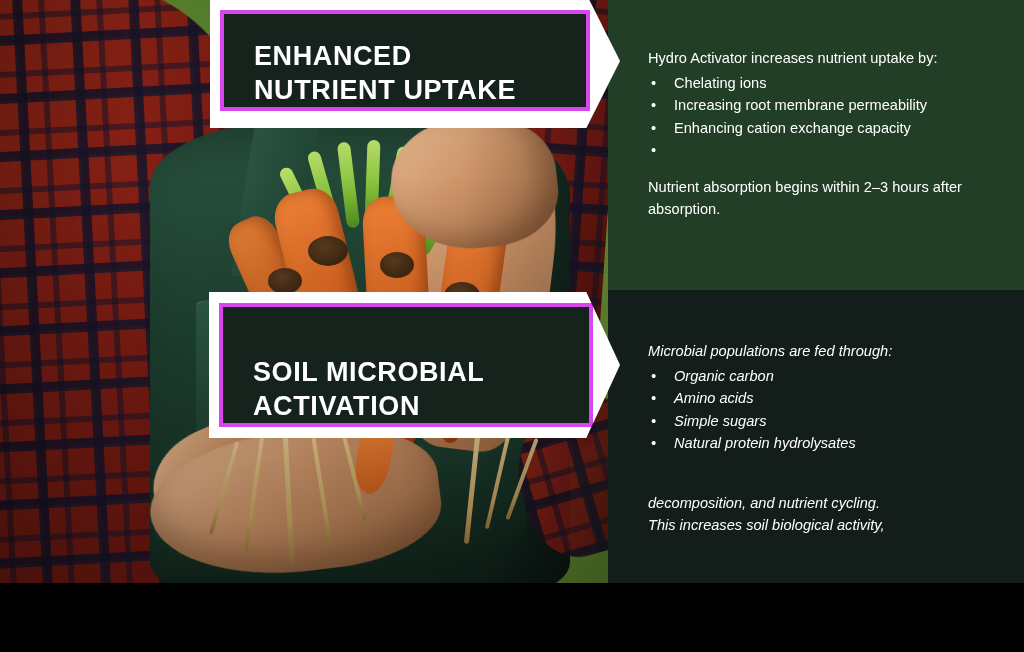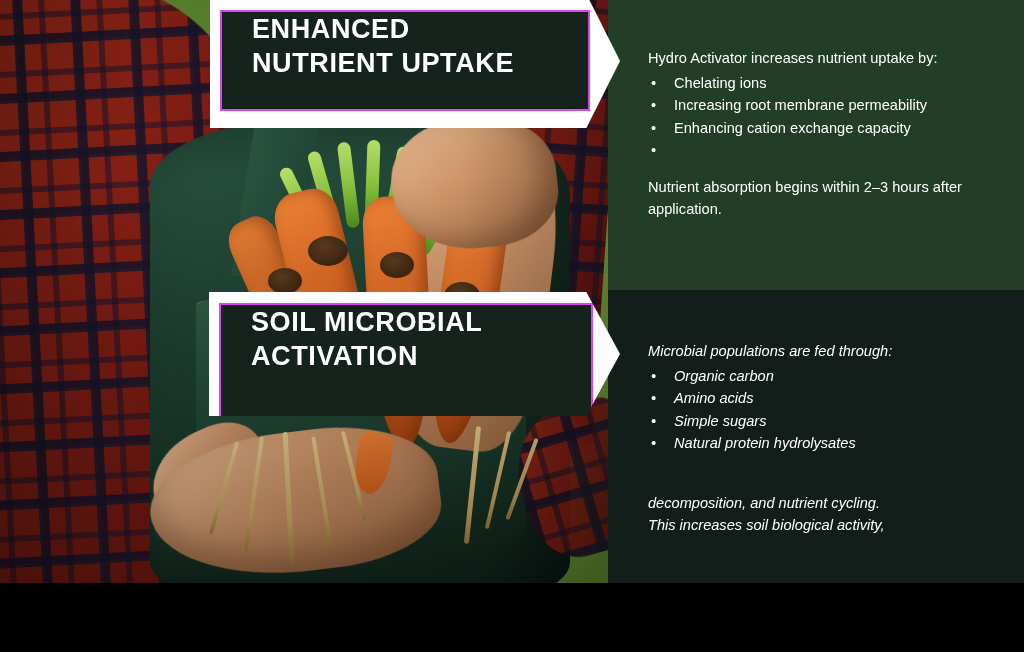--- a/index.html
+++ b/index.html
@@ -212,28 +212,28 @@
   .banner {
     position:absolute;
     background:#ffffff;
     display:flex;
     align-items:center;
     -webkit-clip-path:polygon(0 0, 91.8% 0, 100% 50%, 91.8% 100%, 0 100%);
     clip-path:polygon(0 0, 91.8% 0, 100% 50%, 91.8% 100%, 0 100%);
     filter:drop-shadow(2px 3px 4px rgba(0,0,0,.35));
   }
   .banner-1 { left:210px; top:-6px;  width:410px; height:134px; }
-  .banner-2 { left:209px; top:292px; width:411px; height:124px; }
+  .banner-2 { left:209px; top:292px; width:411px; height:146px; }
 
   .banner-inner {
     position:absolute;
     background:#16231D;
     display:flex;
-    align-items:flex-start;
-    border:2px solid #d946ef;
+    align-items:flex-end;
+    border:4px solid #d946ef;
   }
   .banner-1 .banner-inner { left:10px; top:16px;  width:370px; height:101px; }
   .banner-2 .banner-inner { left:10px; top:11px;  width:374px; height:124px; }
 
   .banner-title {
     color:#ffffff;
     font-weight:bold;
     font-size:27px;
     line-height:1.26;
     letter-spacing:.6px;
@@ -375,21 +375,21 @@
         <li>
           <span class="dot">•</span>
           <span>Enhancing cation exchange capacity</span>
         </li>
         <li>
           <span class="dot">•</span>
         </li>
       </ul>
       <div class="closing">
         <span class="ln">Nutrient absorption begins within 2–3 hours after</span>
-        <span class="ln">application.</span>
+        <span class="ln">absorption.</span>
       </div>
     </div>
 
     <div class="textblock tb-2">
       <div class="lead">Microbial populations are fed through:</div>
       <ul class="bullets">
         <li>
           <span class="dot">•</span>
           <span>Organic carbon</span>
         </li>

